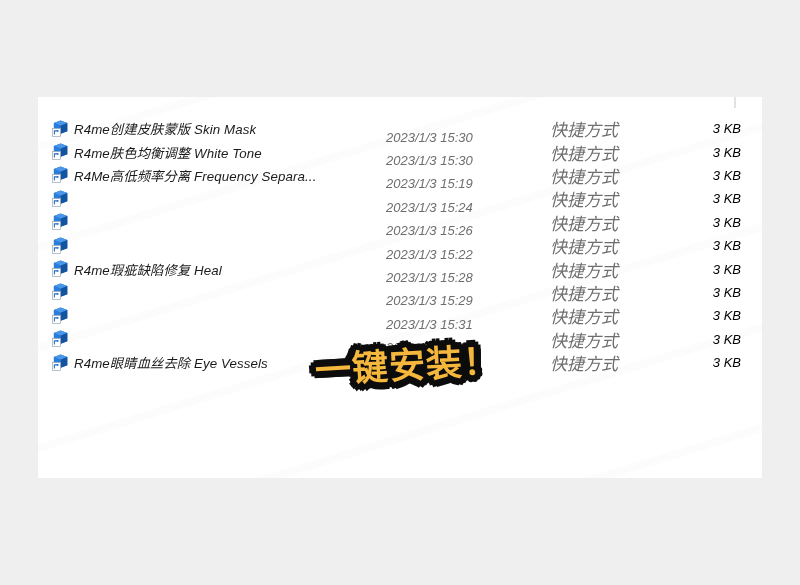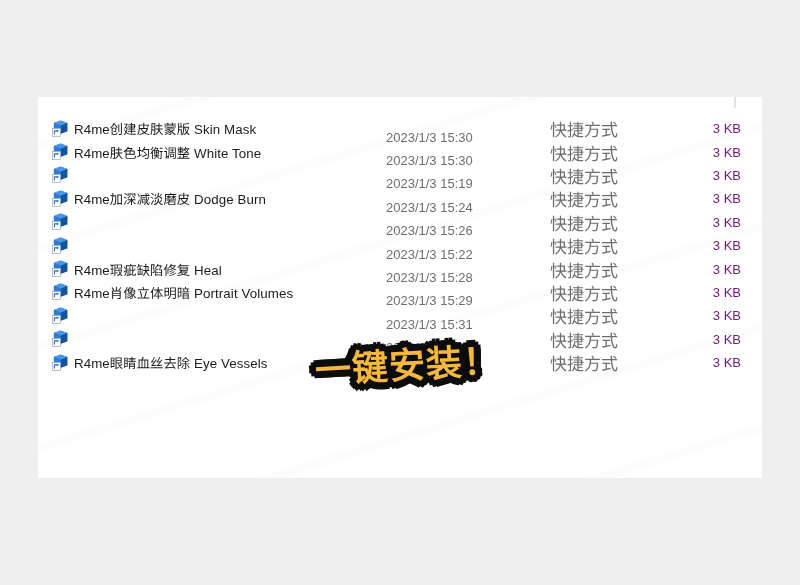--- a/index.html
+++ b/index.html
@@ -25,20 +25,21 @@
 
   
   .panel {
     position: absolute;
     left: 38px;
     top: 97px;
     width: 724px;
     height: 381px;
     background: #ffffff;
     overflow: hidden;
+    font-style: italic;
   }
 
   
   .watermark {
     position: absolute;
     left: 0;
     top: 0;
     width: 100%;
     height: 100%;
     pointer-events: none;
@@ -120,21 +121,21 @@
     color: #6e6e6e;
     white-space: nowrap;
     font-family: "DejaVu Sans", "Liberation Sans", sans-serif;
   }
   .size-cell {
     position: absolute;
     left: 655px;
     width: 48px;
     text-align: right;
     font-size: 13px;
-    color: #701a75;
+    color: #000000;
     white-space: nowrap;
   }
 
   
   .badge {
     position: absolute;
     left: 303px;
     top: 341px;
     transform: rotate(-3.2deg);
     font-family: "DejaVu Sans", "Liberation Sans", sans-serif;
@@ -229,20 +230,21 @@
           <polygon points="8.6,5.7 15.3,3.1 15.3,11.2 8.6,13.8" fill="#14539f"></polygon>
           <polygon points="1.9,3.1 8.6,5.7 8.6,13.8 1.9,11.2" fill="#2a7ddb"></polygon>
 
           <rect x="0.5" y="8.5" width="8" height="8" fill="#ffffff" stroke="#9aa7b4" stroke-width="0.7"></rect>
 
           <path d="M2.4 14.6 L2.4 10.9 L6.4 10.9" fill="none" stroke="#2a6fc4" stroke-width="1.1"></path>
           <path d="M6.8 10.9 L4.9 9.7 L4.9 12.1 Z" fill="#2a6fc4"></path>
         </svg>
       </span>
     </div>
+    <div class="name-cell">R4Me高低频率分离 Frequency Separa...</div>
     <div class="date-cell">2023/1/3 15:19</div>
     <div class="type-cell">快捷方式</div>
     <div class="size-cell">3 KB</div>
   </div>
 
   <div class="row">
     <div class="icon-cell">
       <span class="ps-icon">
         <svg viewBox="0 0 17 17" width="17" height="17" xmlns="http://www.w3.org/2000/svg">
 
@@ -251,21 +253,20 @@
           <polygon points="8.6,5.7 15.3,3.1 15.3,11.2 8.6,13.8" fill="#14539f"></polygon>
           <polygon points="1.9,3.1 8.6,5.7 8.6,13.8 1.9,11.2" fill="#2a7ddb"></polygon>
 
           <rect x="0.5" y="8.5" width="8" height="8" fill="#ffffff" stroke="#9aa7b4" stroke-width="0.7"></rect>
 
           <path d="M2.4 14.6 L2.4 10.9 L6.4 10.9" fill="none" stroke="#2a6fc4" stroke-width="1.1"></path>
           <path d="M6.8 10.9 L4.9 9.7 L4.9 12.1 Z" fill="#2a6fc4"></path>
         </svg>
       </span>
     </div>
-    <div class="name-cell">R4me加深减淡磨皮 Dodge Burn</div>
     <div class="date-cell">2023/1/3 15:24</div>
     <div class="type-cell">快捷方式</div>
     <div class="size-cell">3 KB</div>
   </div>
 
   <div class="row">
     <div class="icon-cell">
       <span class="ps-icon">
         <svg viewBox="0 0 17 17" width="17" height="17" xmlns="http://www.w3.org/2000/svg">
 
@@ -341,21 +342,20 @@
           <polygon points="8.6,5.7 15.3,3.1 15.3,11.2 8.6,13.8" fill="#14539f"></polygon>
           <polygon points="1.9,3.1 8.6,5.7 8.6,13.8 1.9,11.2" fill="#2a7ddb"></polygon>
 
           <rect x="0.5" y="8.5" width="8" height="8" fill="#ffffff" stroke="#9aa7b4" stroke-width="0.7"></rect>
 
           <path d="M2.4 14.6 L2.4 10.9 L6.4 10.9" fill="none" stroke="#2a6fc4" stroke-width="1.1"></path>
           <path d="M6.8 10.9 L4.9 9.7 L4.9 12.1 Z" fill="#2a6fc4"></path>
         </svg>
       </span>
     </div>
-    <div class="name-cell">R4me肖像立体明暗 Portrait Volumes</div>
     <div class="date-cell">2023/1/3 15:29</div>
     <div class="type-cell">快捷方式</div>
     <div class="size-cell">3 KB</div>
   </div>
 
   <div class="row">
     <div class="icon-cell">
       <span class="ps-icon">
         <svg viewBox="0 0 17 17" width="17" height="17" xmlns="http://www.w3.org/2000/svg">
 

